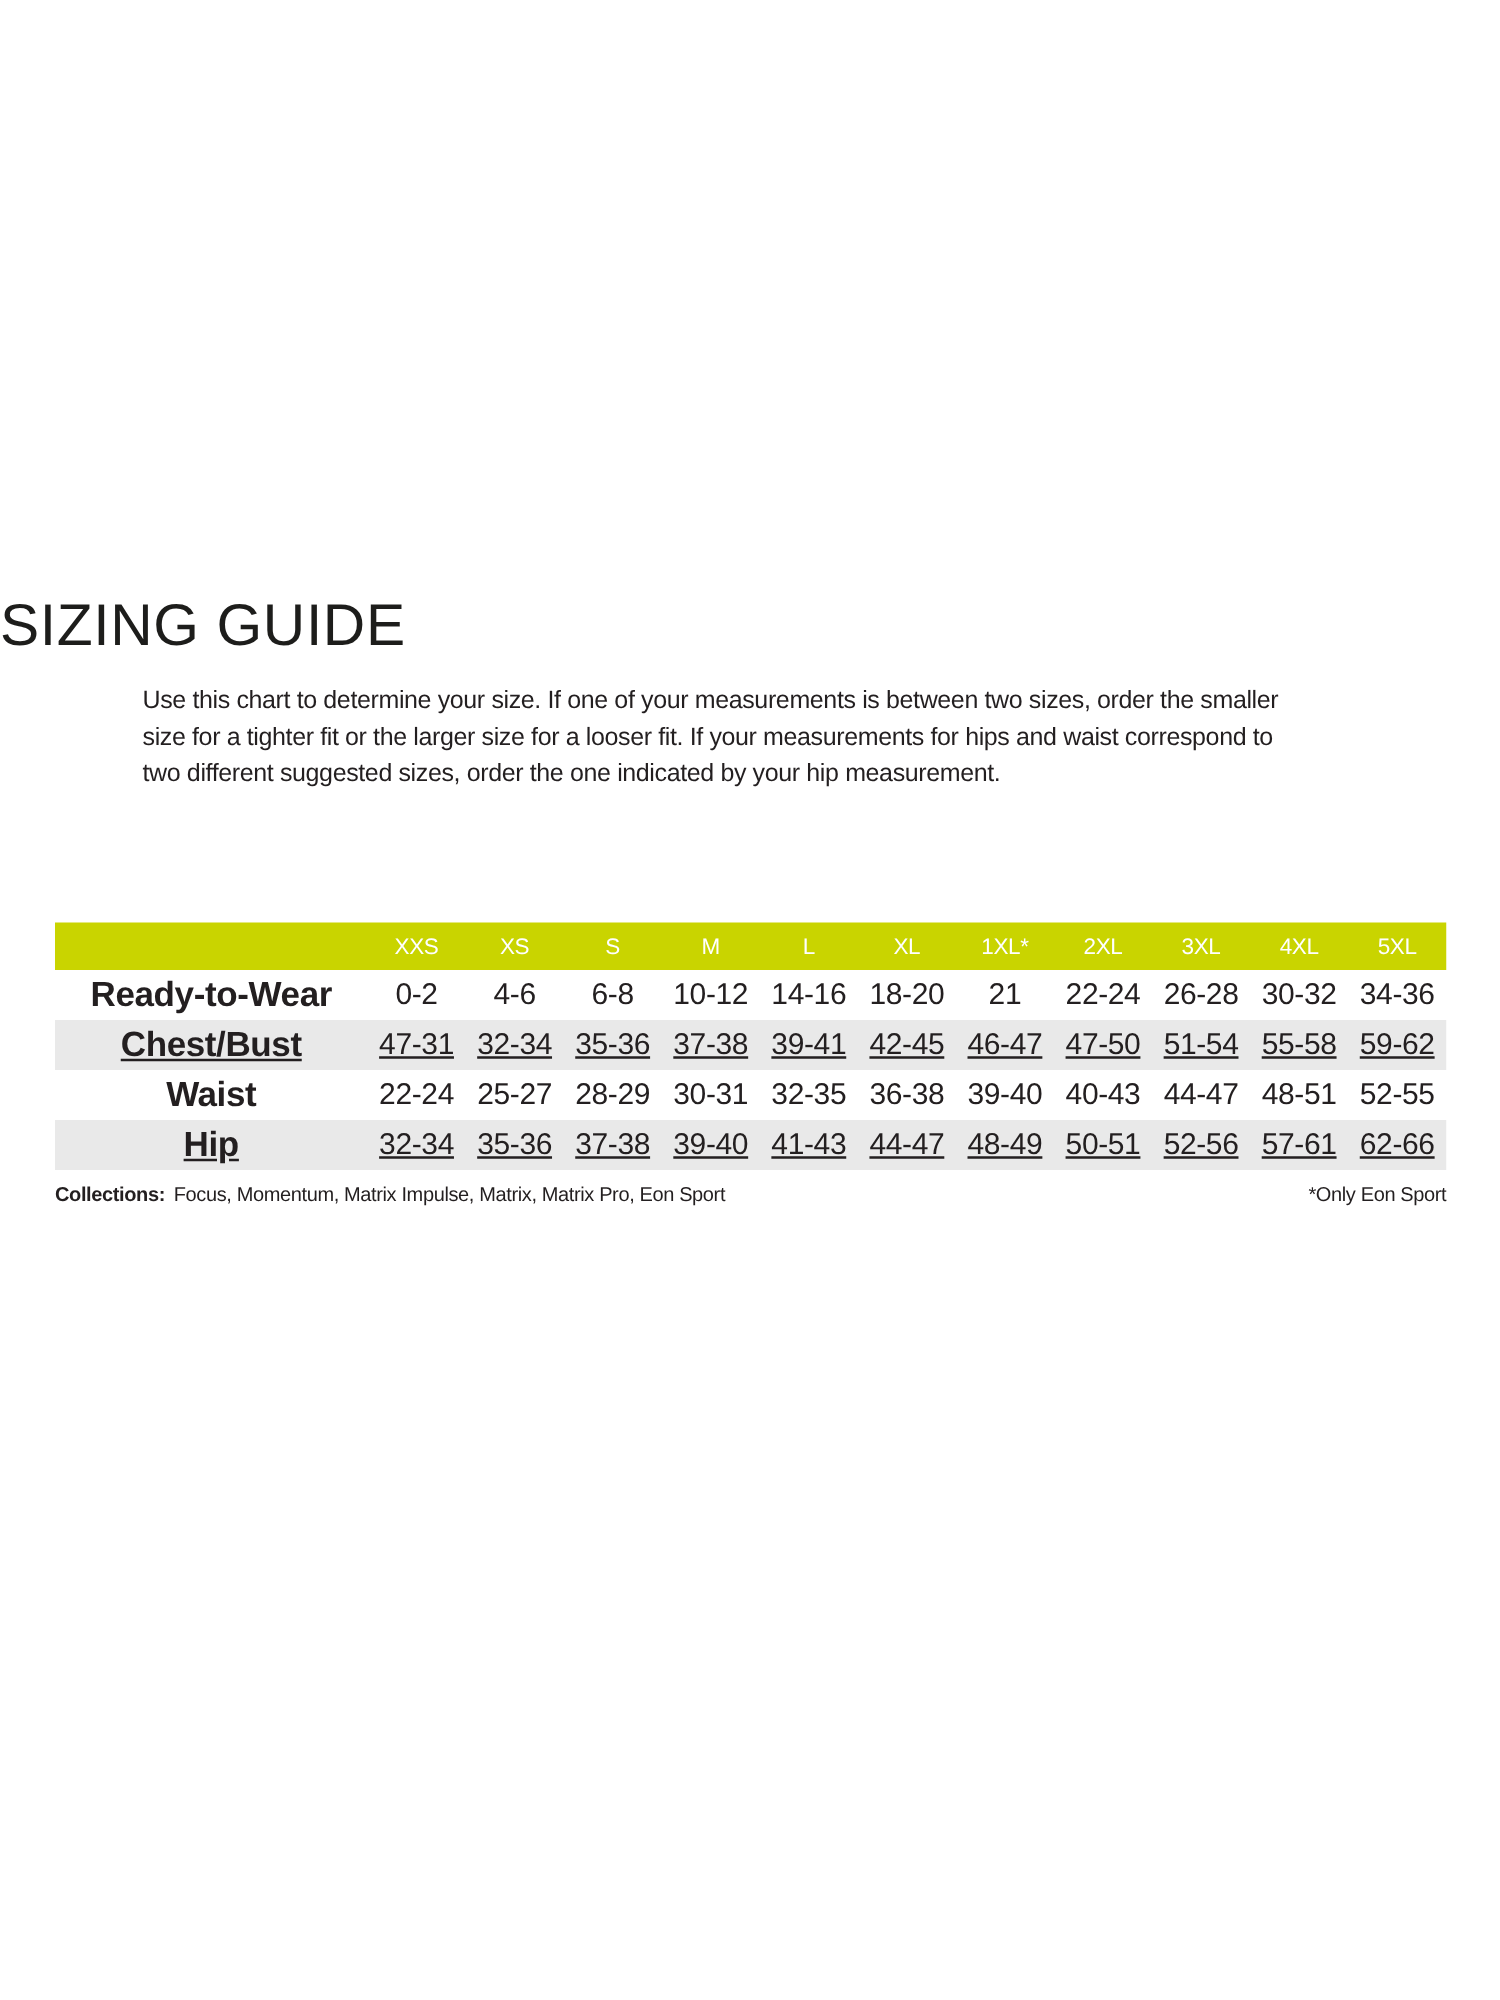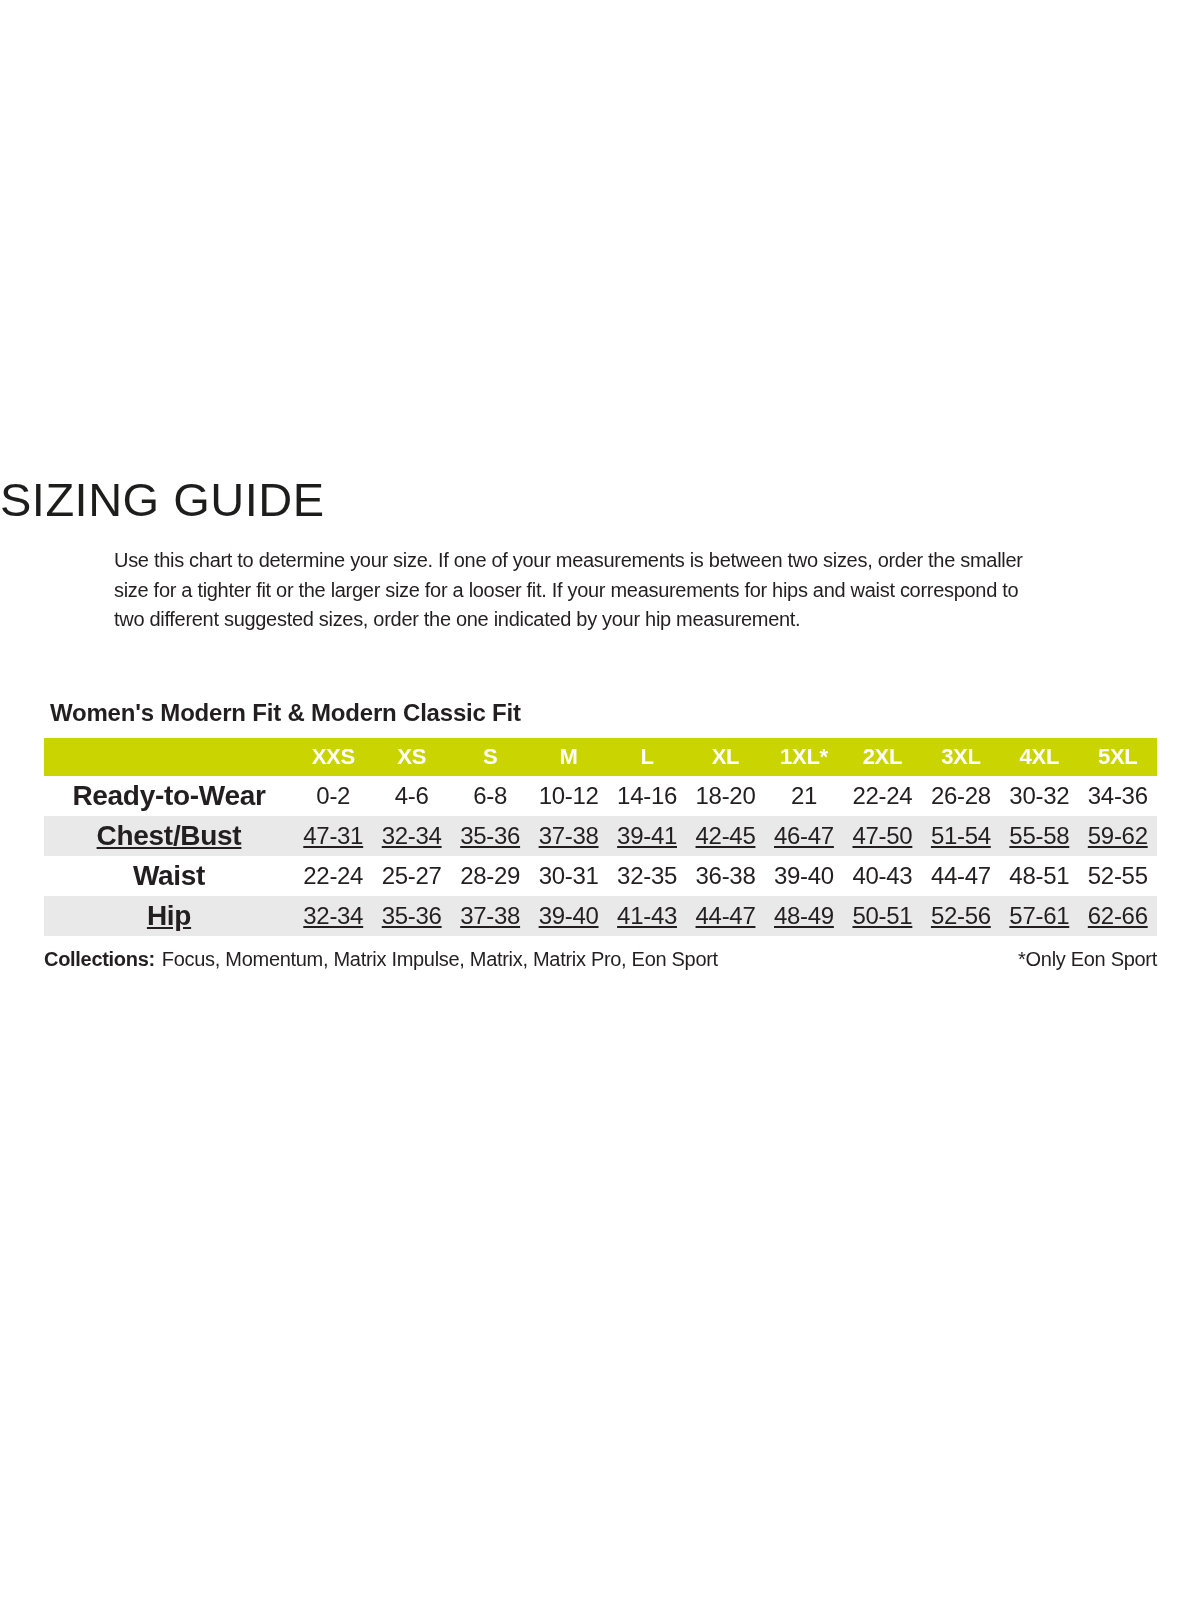--- a/index.html
+++ b/index.html
@@ -71,43 +71,42 @@
     letter-spacing: -0.3px;
     white-space: nowrap;
   }
   .td.label-col {
     width: 250px;
     flex: 0 0 250px;
     font-weight: 700;
     font-size: 28px;
   }
   .td.data-col { flex: 1 1 0; }
-  .tr.header-row .td { font-size: 22px; font-weight: 700; }
+  .tr.header-row .td { font-size: 18px; font-weight: 400; }
   .footer-row {
     position: absolute;
     top: 948px;
     left: 44px;
     width: 1113px;
     display: flex;
     justify-content: space-between;
-    font-size: 20px;
+    font-size: 16px;
     letter-spacing: -0.3px;
   }
   .collections .bold { font-weight: 700; margin-right: 7px; }
 </style>
 </head>
 <body>
 
 <div class="page" style="--header-bg: #c9d400; --header-text: #ffffff; --row-alt-bg: #e9e9e9;">
 
   <h1 class="title">SIZING GUIDE</h1>
 
   <p class="intro">Use this chart to determine your size. If one of your measurements is between two sizes, order the smaller size for a tighter fit or the larger size for a looser fit. If your measurements for hips and waist correspond to two different suggested sizes, order the one indicated by your hip measurement.</p>
 
-  <h2 class="section-title">Women's Modern Fit &amp; Modern Classic Fit</h2>
 
   <div class="size-table" id="size-table">
       <div class="tr header-row">
         <div class="td label-col"></div>
         <div class="td data-col">XXS</div>
         <div class="td data-col">XS</div>
         <div class="td data-col">S</div>
         <div class="td data-col">M</div>
         <div class="td data-col">L</div>
         <div class="td data-col">XL</div>

